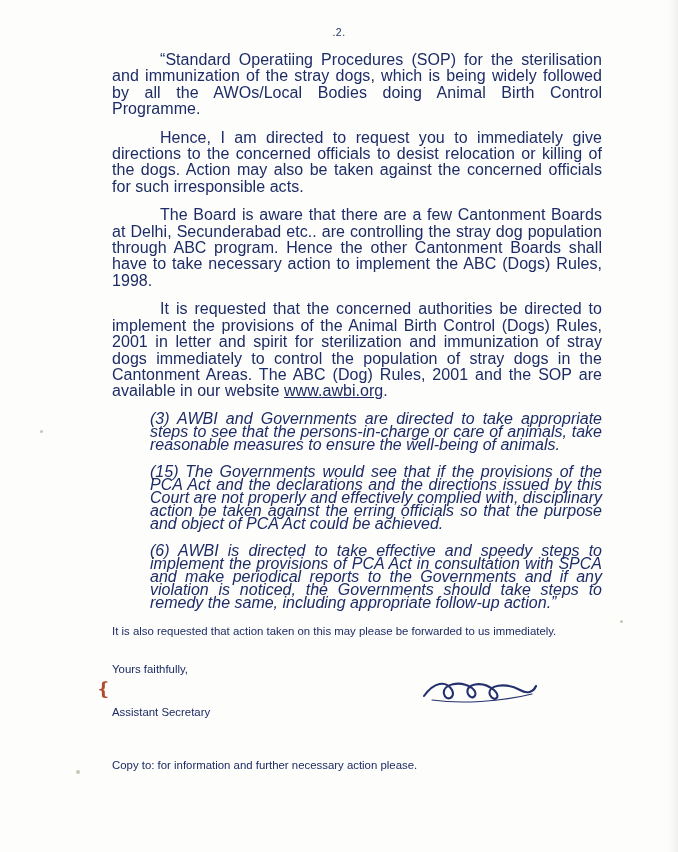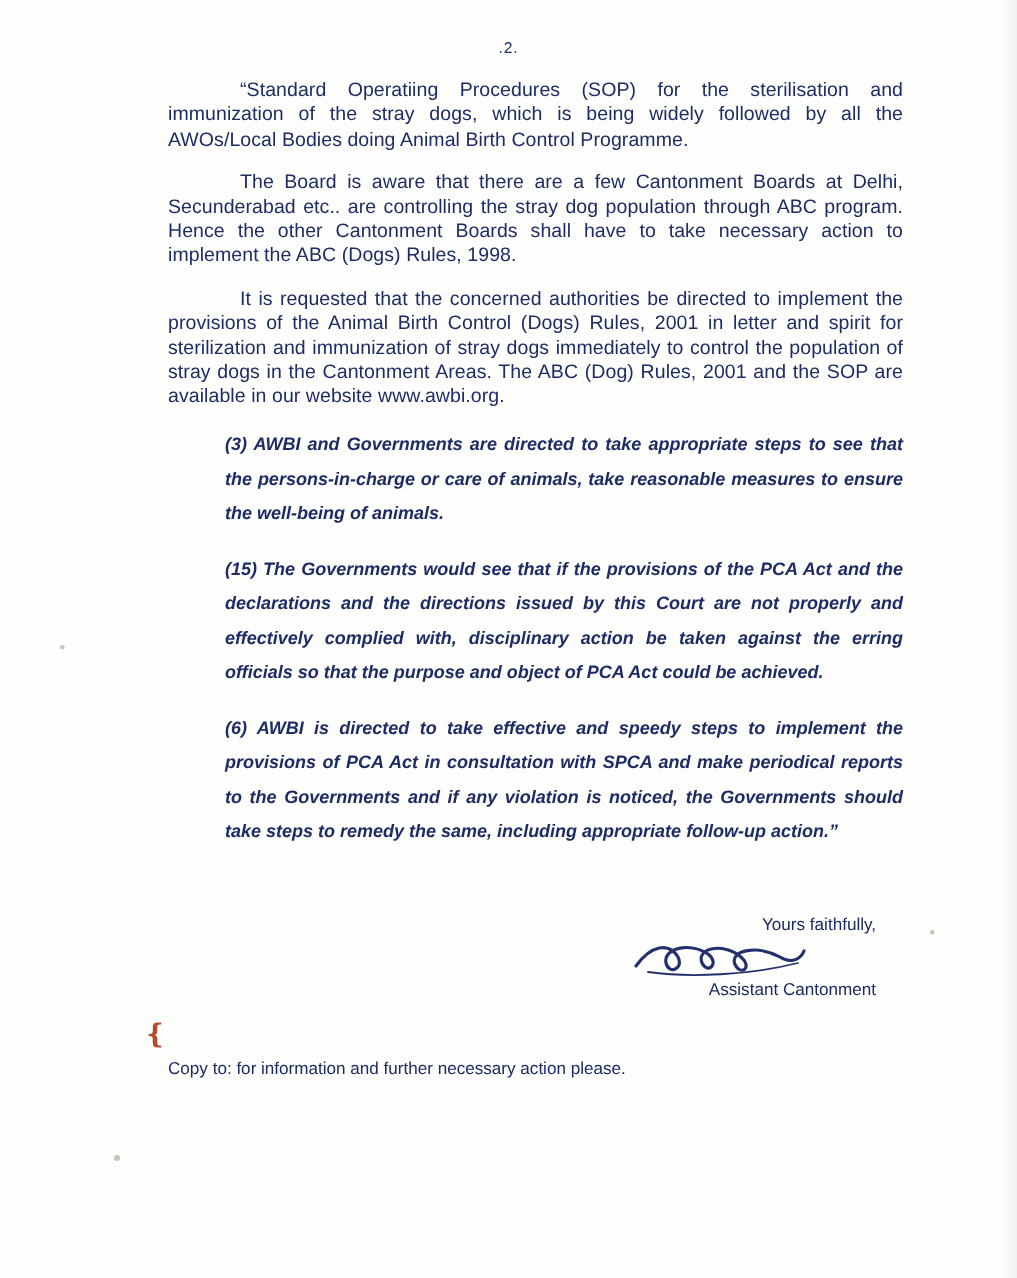--- a/index.html
+++ b/index.html
@@ -33,52 +33,52 @@
     letter-spacing: 0.5px;
   }
   .body-area {
     position: absolute;
     top: 52px;
     left: 112px;
     width: 490px;
   }
   p.para {
     margin: 0 0 12px 0;
-    font-size: 13px;
+    font-size: 16px;
     line-height: 16.4px;
     text-align: justify;
     color: #1e2c66;
     letter-spacing: 0.05px;
   }
   p.para.indent {
     text-indent: 48px;
   }
   .quote-block {
     margin: 0 0 14px 0;
     padding-left: 38px;
-    font-size: 12px;
-    line-height: 23px;
+    font-size: 16px;
+    line-height: 13px;
     font-style: italic;
     text-align: justify;
     color: #1e2c66;
-    font-weight: bold;
   }
   .link {
+    text-decoration: underline;
   }
   .closing {
     margin-top: 14px;
     font-size: 11.4px;
     line-height: 16.4px;
     text-align: justify;
     color: #1e2c66;
   }
   .sign-block {
-    margin-top: 43px;
+    margin-top: 22px;
     width: 100%;
-    text-align: right;
+    text-align: left;
     padding-right: 18px;
     box-sizing: border-box;
     font-size: 11.4px;
     line-height: 17px;
   }
   .sign-scribble {
     height: 26px;
     position: relative;
   }
   .sign-scribble svg {
@@ -120,40 +120,42 @@
 <body>
 
 <div class="page">
 
   <div class="page-number">.2.</div>
 
   <div class="body-area">
 
     <p class="para indent">“Standard Operatiing Procedures (SOP) for the sterilisation and immunization of the stray dogs, which is being widely followed by all the AWOs/Local Bodies doing Animal Birth Control Programme.</p>
 
+    <p class="para indent">Hence, I am directed to request you to immediately give directions to the concerned officials to desist relocation or killing of the dogs. Action may also be taken against the concerned officials for such irresponsible acts.</p>
 
     <p class="para indent">The Board is aware that there are a few Cantonment Boards at Delhi, Secunderabad etc.. are controlling the stray dog population through ABC program. Hence the other Cantonment Boards shall have to take necessary action to implement the ABC (Dogs) Rules, 1998.</p>
 
     <p class="para indent"><span>It is requested that the concerned authorities be directed to implement the provisions of the Animal Birth Control (Dogs) Rules, 2001 in letter and spirit for sterilization and immunization of stray dogs immediately to control the population of stray dogs in the Cantonment Areas. The ABC (Dog) Rules, 2001 and the SOP are available in our website </span><span class="link">www.awbi.org</span><span>.</span></p>
 
 
     <div class="quote-block">(3) AWBI and Governments are directed to take appropriate steps to see that the persons-in-charge or care of animals, take reasonable measures to ensure the well-being of animals.</div>
     <div class="quote-block">(15) The Governments would see that if the provisions of the PCA Act and the declarations and the directions issued by this Court are not properly and effectively complied with, disciplinary action be taken against the erring officials so that the purpose and object of PCA Act could be achieved.</div>
     <div class="quote-block">(6) AWBI is directed to take effective and speedy steps to implement the provisions of PCA Act in consultation with SPCA and make periodical reports to the Governments and if any violation is noticed, the Governments should take steps to remedy the same, including appropriate follow-up action.”</div>
 
+    <div class="closing">It is also requested that action taken on this may please be forwarded to us immediately.</div>
 
     <div class="sign-block">
       <div>Yours faithfully,</div>
       <div class="sign-scribble">
         <svg width="120" height="30" viewBox="0 0 120 30" aria-hidden="true">
           <path d="M4 20 C 14 6, 26 4, 32 14 C 36 22, 26 26, 24 18 C 22 8, 40 4, 52 12 C 60 18, 52 26, 48 18 C 44 8, 62 4, 74 14 C 82 21, 74 27, 70 19 C 66 9, 86 6, 100 14 C 108 19, 114 15, 116 10" fill="none" stroke="#23306d" stroke-width="2.1" stroke-linecap="round"></path>
           <path d="M12 24 C 40 28, 80 26, 112 18" fill="none" stroke="#23306d" stroke-width="1.2" stroke-linecap="round"></path>
         </svg>
       </div>
-      <div>Assistant Cantonment</div>
+      <div>Assistant Secretary</div>
     </div>
 
     <div class="copy-to">Copy to: for information and further necessary action please.</div>
 
   </div>
 
   <div class="stray-mark">❴</div>
   <div class="speck s1"></div>
   <div class="speck s2"></div>
   <div class="speck s3"></div>

